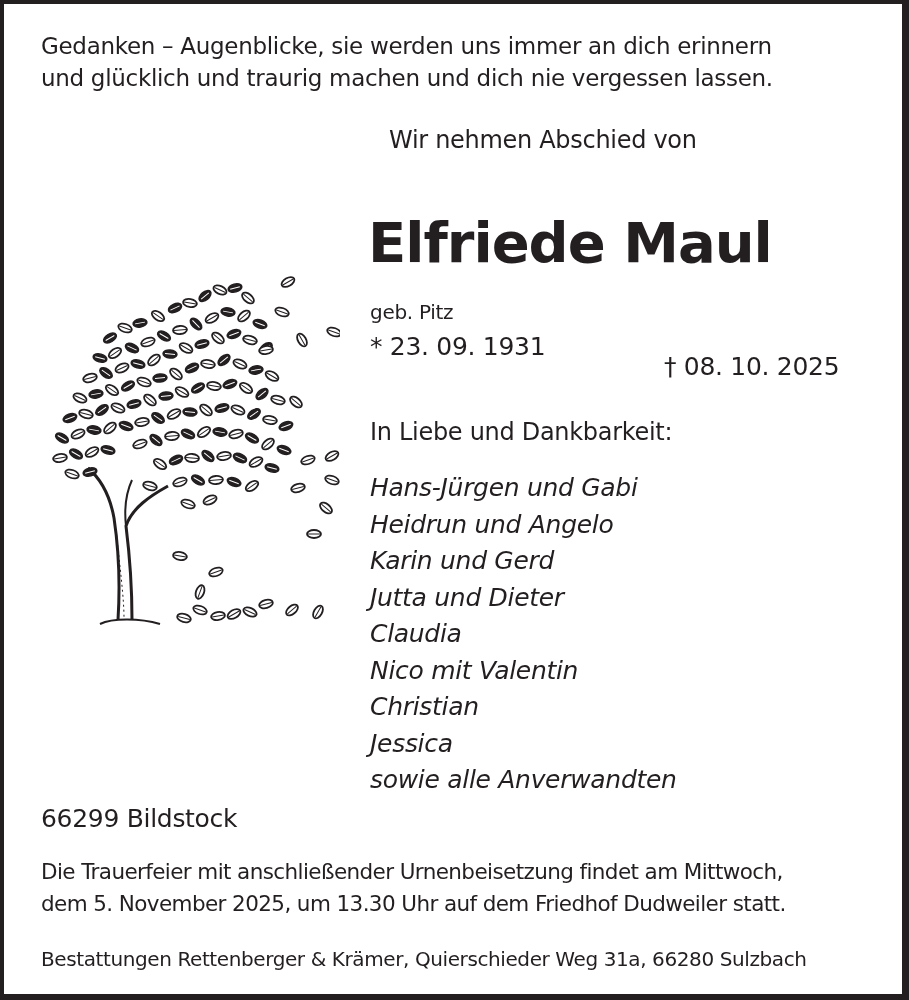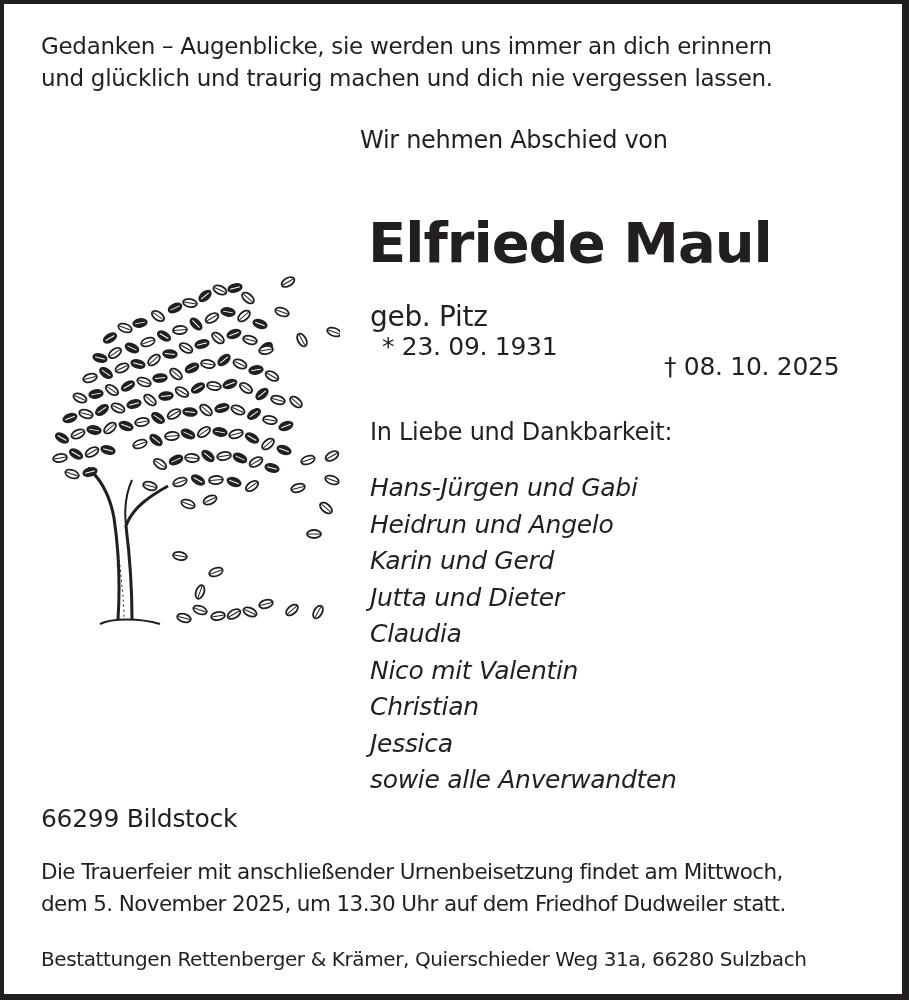--- a/index.html
+++ b/index.html
@@ -12,24 +12,24 @@
     color: #231f20;
   }
   .card {
     position: absolute;
     left: 4px; top: 4px;
     width: 898px; height: 990px;
     background: #ffffff;
   }
   .txt { position: absolute; white-space: nowrap; letter-spacing: -0.3px; }
   .poem { left: 37px; top: 26px; font-size: 23px; line-height: 32px; }
-  .farewell { left: 356px; top: 122px; font-size: 24px; text-align: right; }
+  .farewell { left: 385px; top: 122px; font-size: 24px; text-align: right; }
   .name { left: 364px; top: 206px; font-size: 56px; font-weight: bold; letter-spacing: -1px; }
-  .nee { left: 366px; top: 296px; font-size: 28px; }
-  .born { left: 366px; top: 328px; font-size: 25px; margin-left: 12px; }
+  .nee { left: 366px; top: 296px; font-size: 20px; }
+  .born { left: 366px; top: 328px; font-size: 25px; }
   .died { left: 660px; top: 348px; font-size: 25px; }
   .thanks { left: 366px; top: 414px; font-size: 24px; text-align: right; }
   .mourners { left: 366px; top: 466px; font-size: 25px; font-style: italic; line-height: 36.5px; }
   .mourners div { white-space: nowrap; }
   .place { left: 37px; top: 800px; font-size: 25px; }
   .ceremony { left: 37px; top: 852px; font-size: 21.5px; line-height: 32px; letter-spacing: -0.6px; }
   .undertaker { left: 37px; top: 943px; font-size: 20px; letter-spacing: -0.4px; }
   .tree { position: absolute; left: 36px; top: 264px; width: 300px; height: 360px; }
 </style>
 </head>

